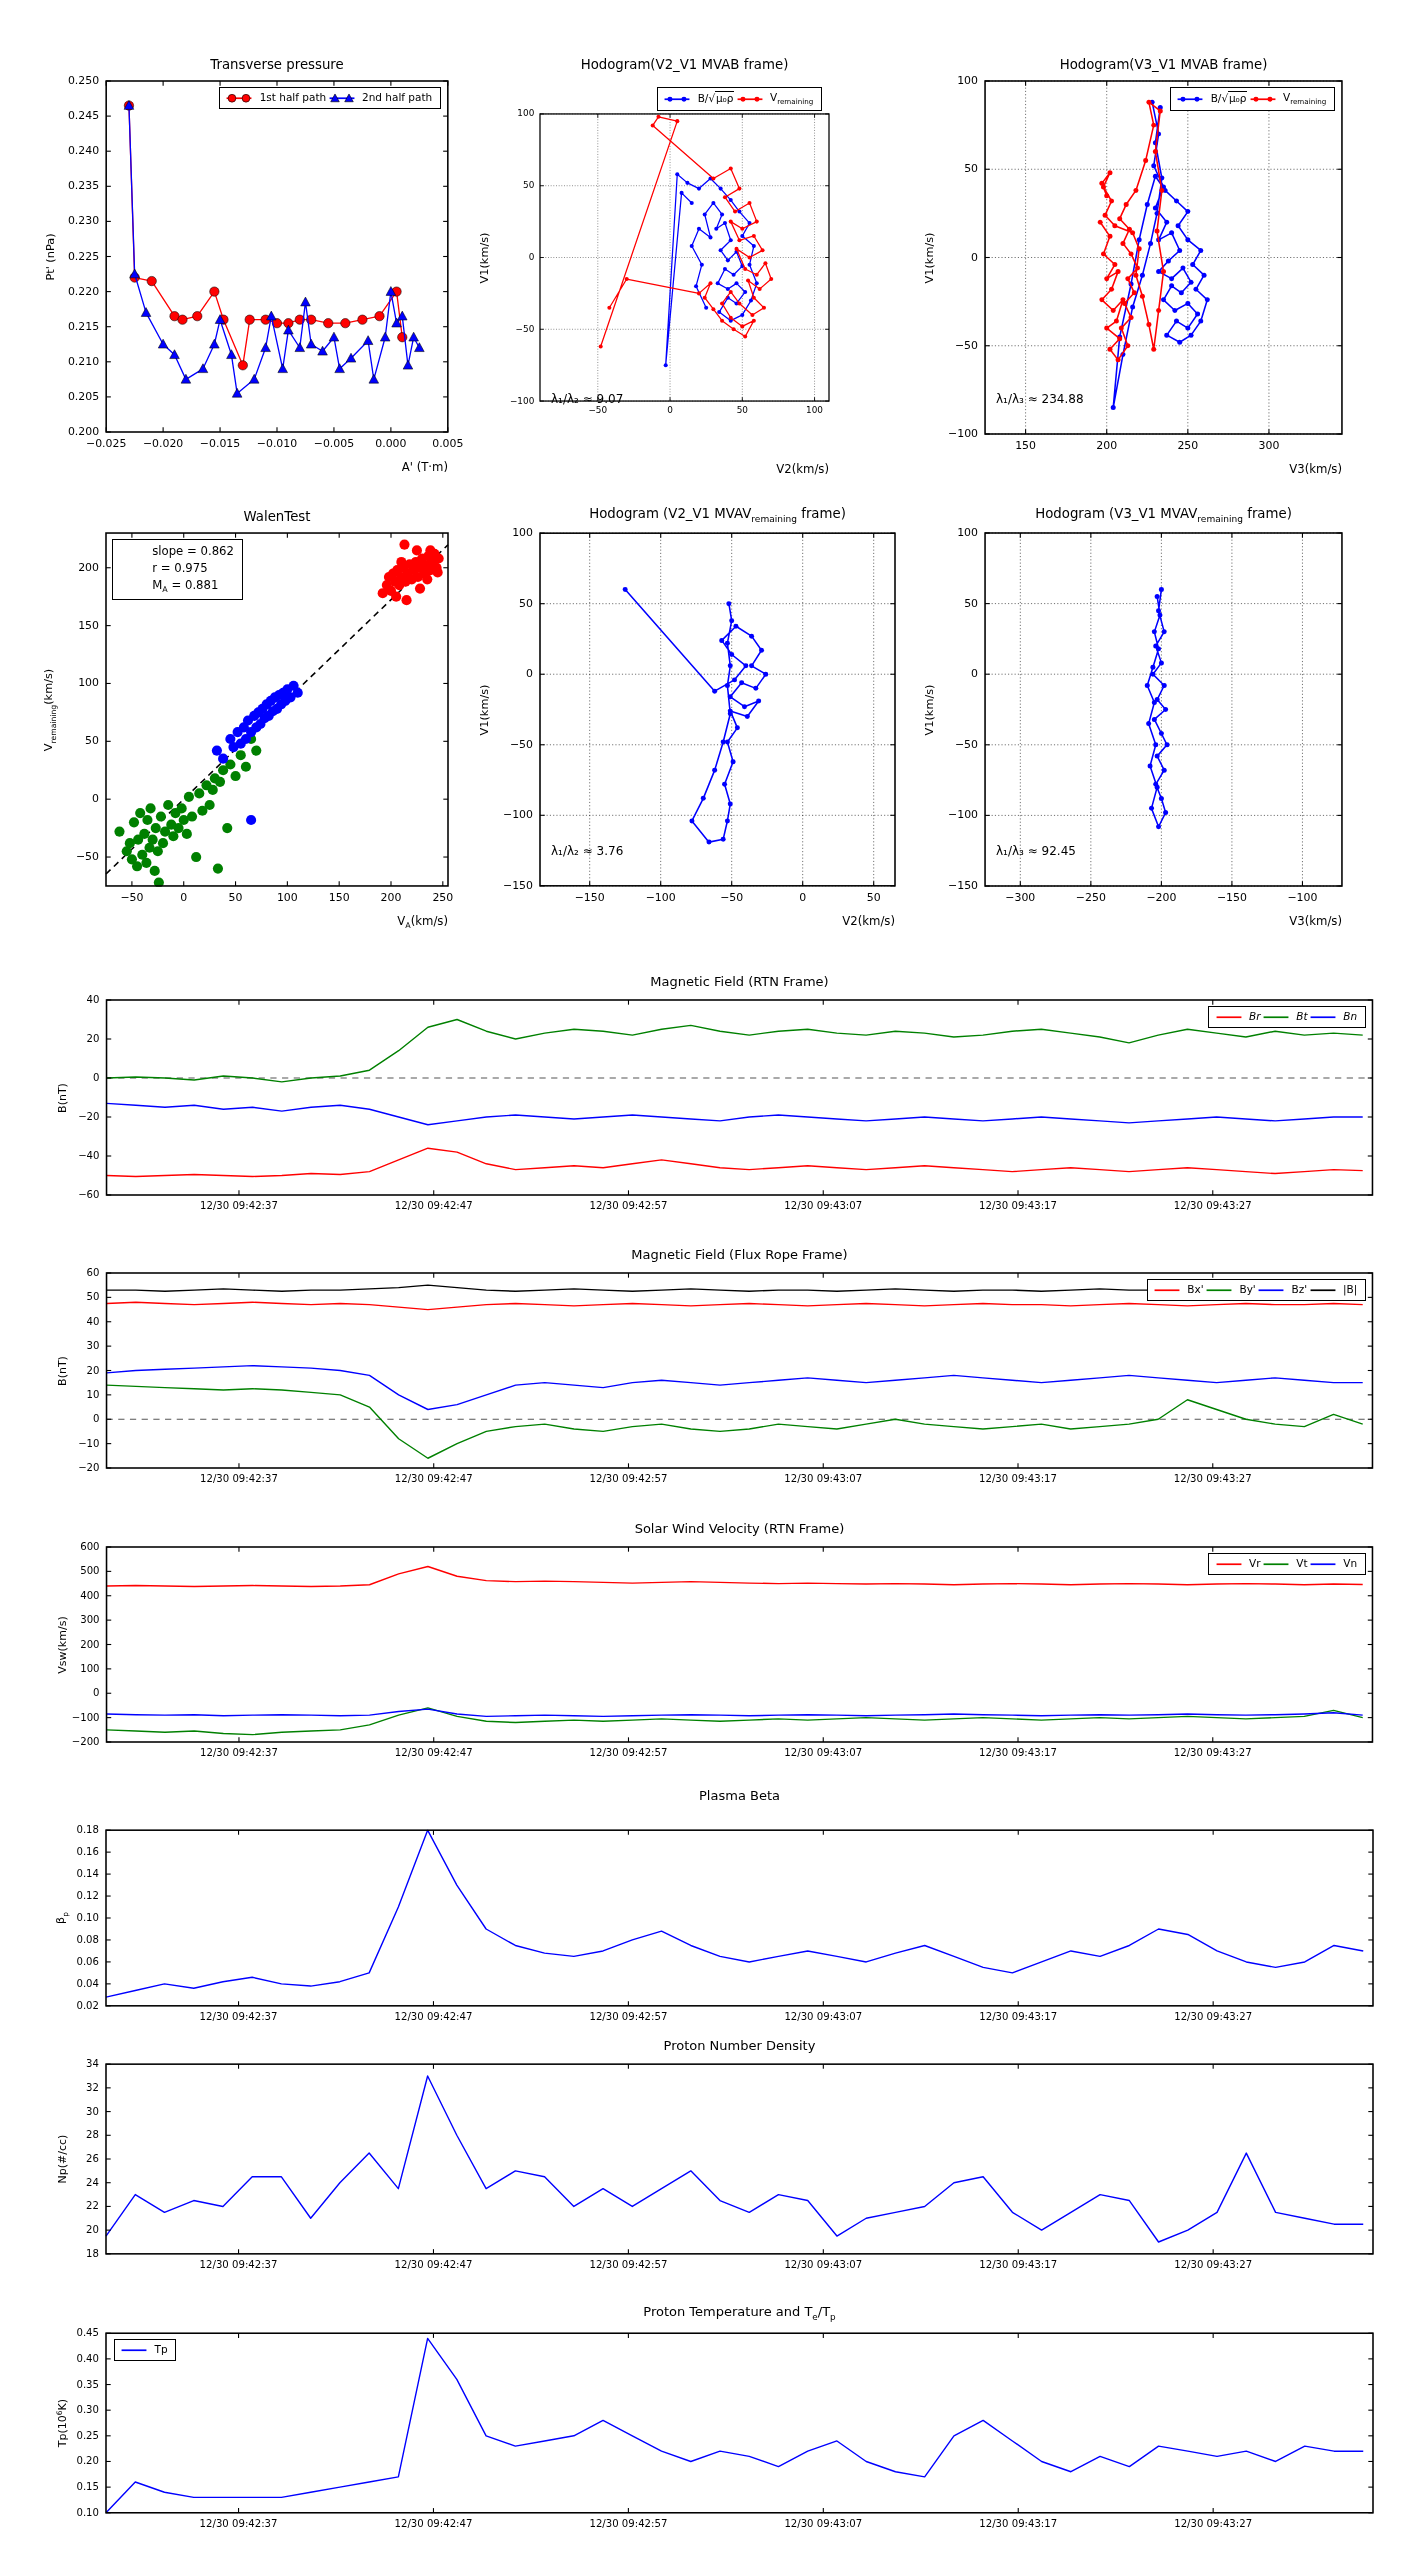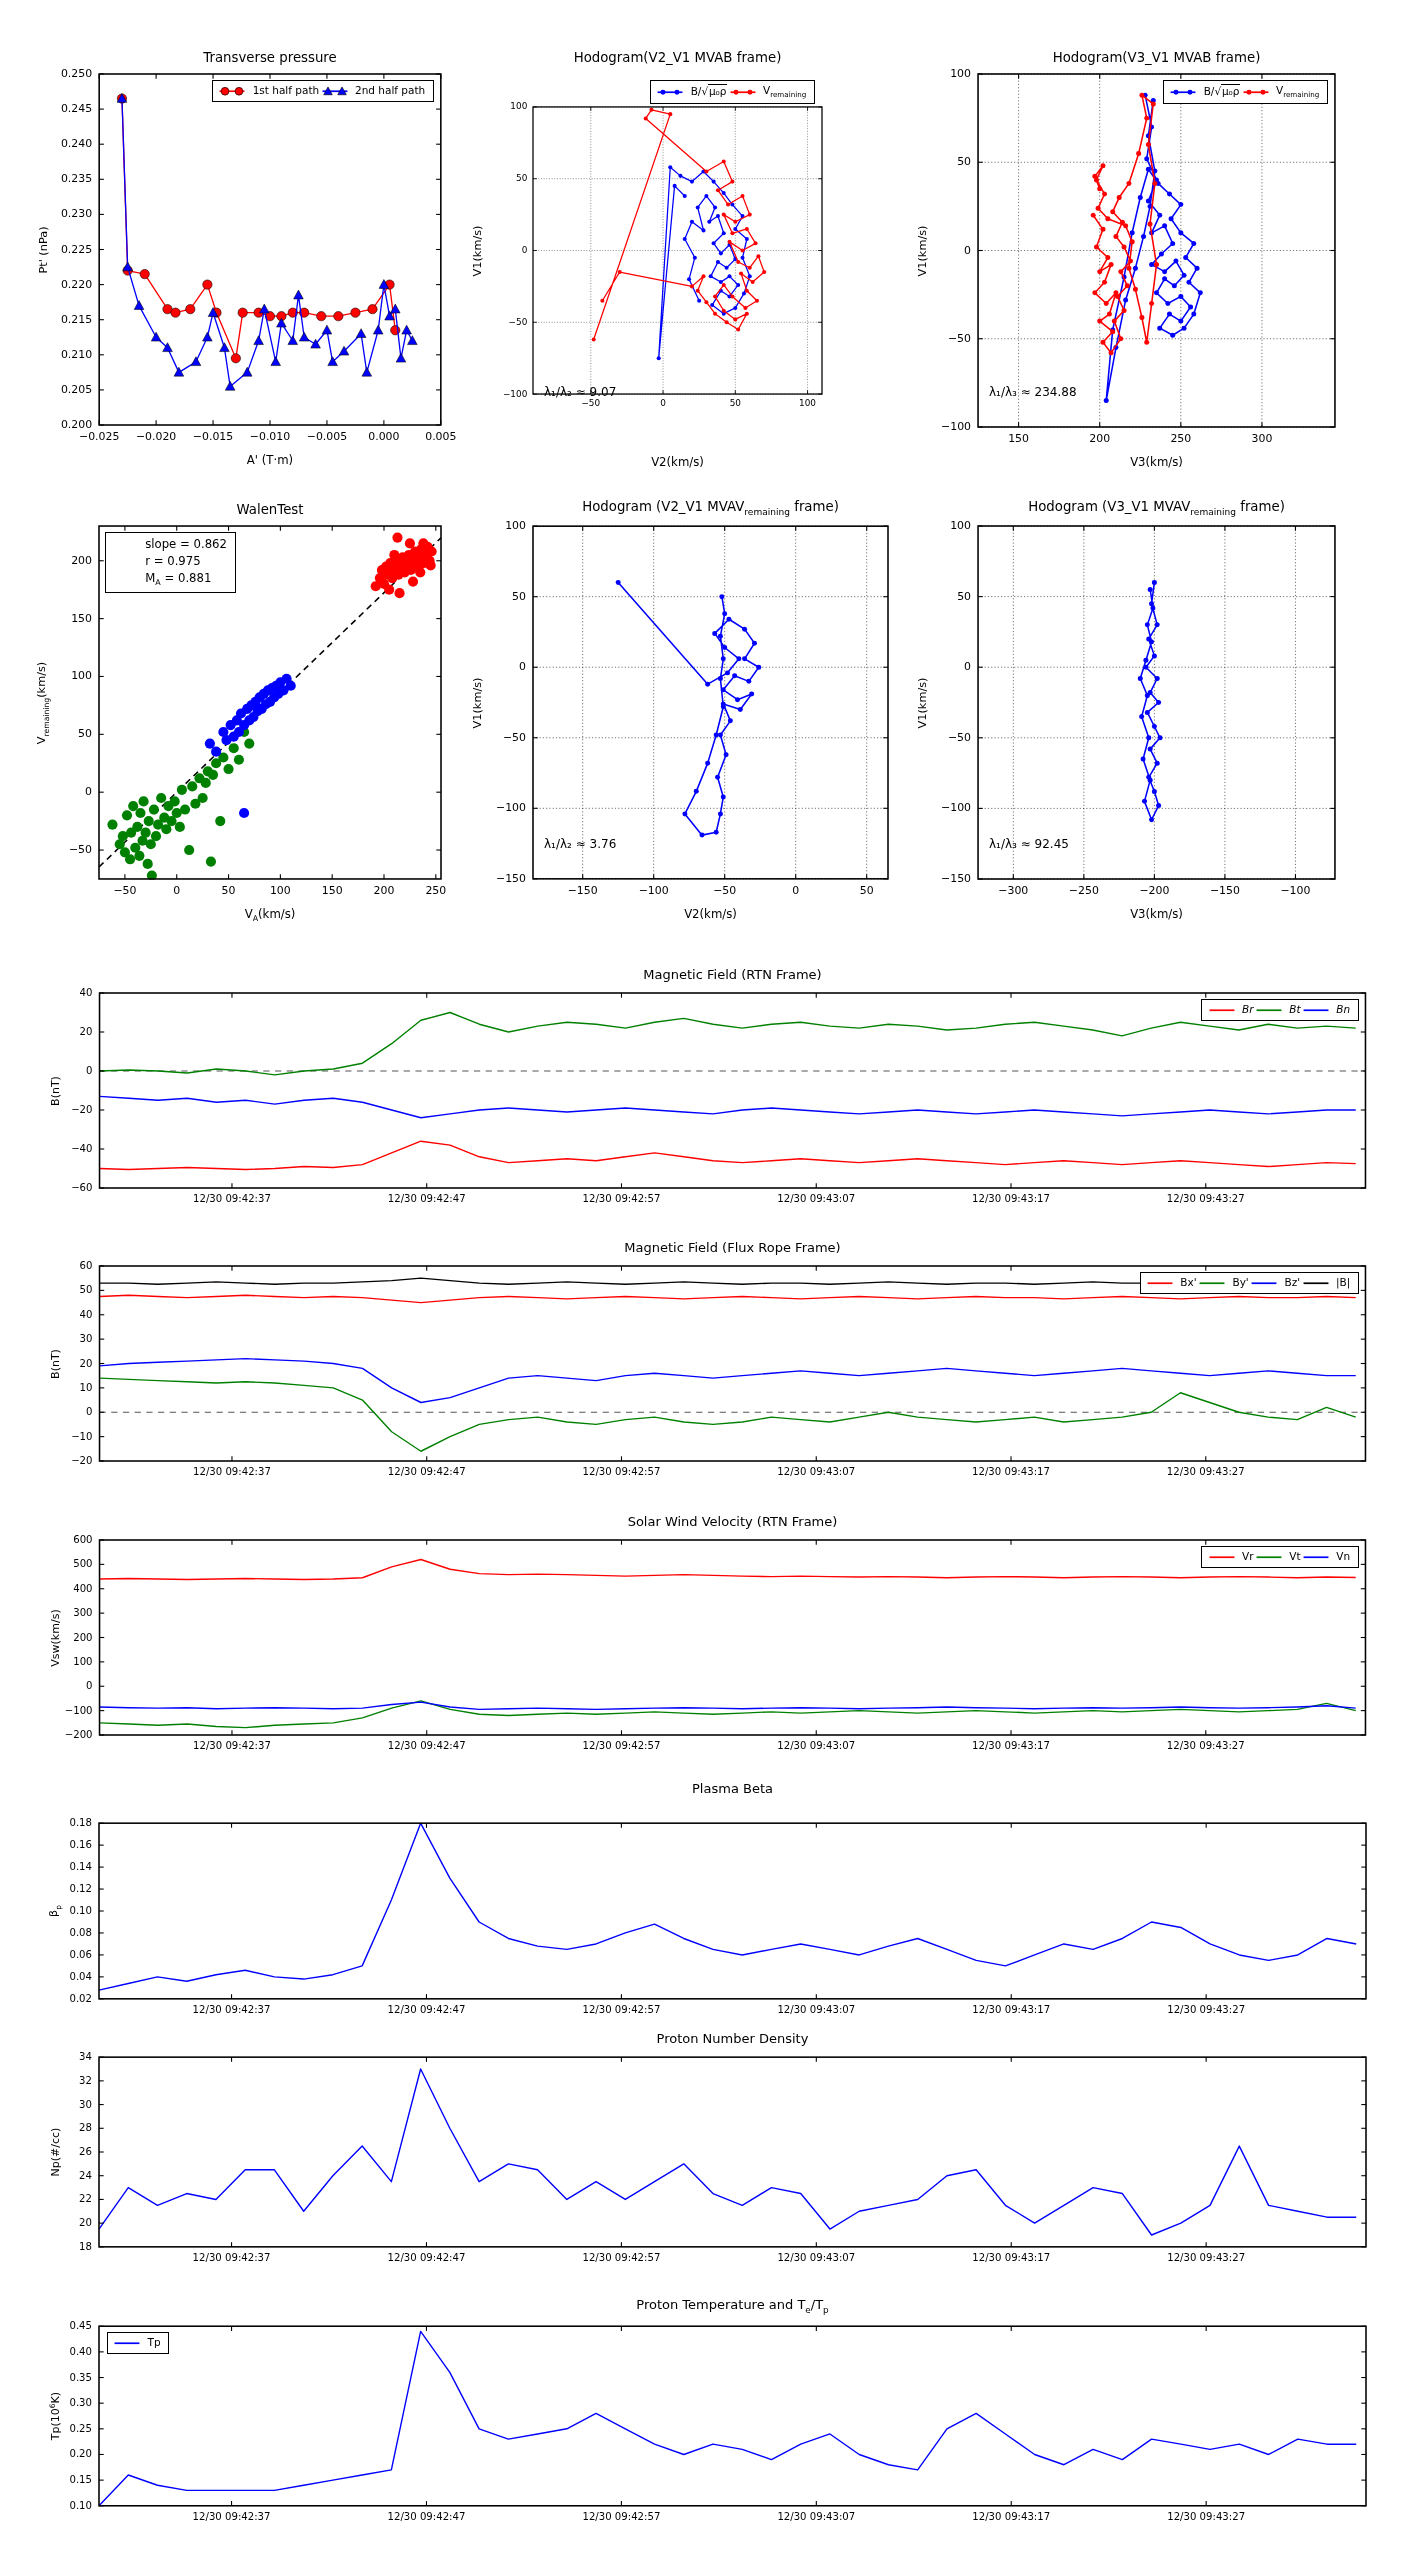--- a/index.html
+++ b/index.html
@@ -1,27 +1,27 @@
 <!DOCTYPE html>
 <html style="font-size:12.5px"><head>
 <meta charset="utf-8">
 <style>
   html,body{margin:0;padding:0;background:#fff}
   .fig{position:relative;width:1405px;height:2576px;background:#ffffff;
        font-family:"DejaVu Sans","Liberation Sans",sans-serif;color:#000}
-  .chart{position:absolute;margin:8px;padding:0}
+  .chart{position:absolute;margin:15px;padding:0}
   .chart svg.plot{position:absolute;left:0;top:0;width:100%;height:100%;overflow:visible}
   .title{position:absolute;left:-62px;right:-62px;bottom:100%;margin-bottom:9.4px;text-align:center;
          font-size:13.3px;white-space:nowrap}
   .ts .title{font-size:13px;margin-bottom:11px}
   .ylab{position:absolute;top:50%;left:-45px;white-space:nowrap;font-size:11.3px;
         transform-origin:0 0;transform:rotate(-90deg) translate(-50%,-50%)}
   .size-a .ylab{left:-56px}
   .ts .ylab{left:-44px;font-size:11px}
-  .xlab{position:absolute;top:100%;left:0;right:0;margin-top:28px;text-align:center;font-size:11.7px}
+  .xlab{position:absolute;top:100%;left:0;right:0;margin-top:28px;text-align:right;font-size:11.7px}
   .legend{position:absolute;background:#fff;border:1.6px solid #000;padding:3.1px 7.8px 3.1px 5.5px;
           display:flex;gap:1.6px;font-size:10.5px;line-height:1.3;z-index:3}
   .lrow{display:flex;align-items:center;gap:6.2px;white-space:nowrap}
   .anno{position:absolute;font-size:12px;white-space:pre-line;z-index:2}
   .anno.boxed{border:1.6px solid #000;background:#fff;padding:3.1px 7.8px;font-size:11.7px;line-height:1.45}
   .tl{font-size:14px;fill:#000}
   .ts .tl{font-size:13px}
   .tlx{text-anchor:middle;dominant-baseline:hanging}
   .tly{text-anchor:end;dominant-baseline:middle}
   .grid{stroke:#000;stroke-width:0.9;stroke-dasharray:1.5 2.7;opacity:.8}

